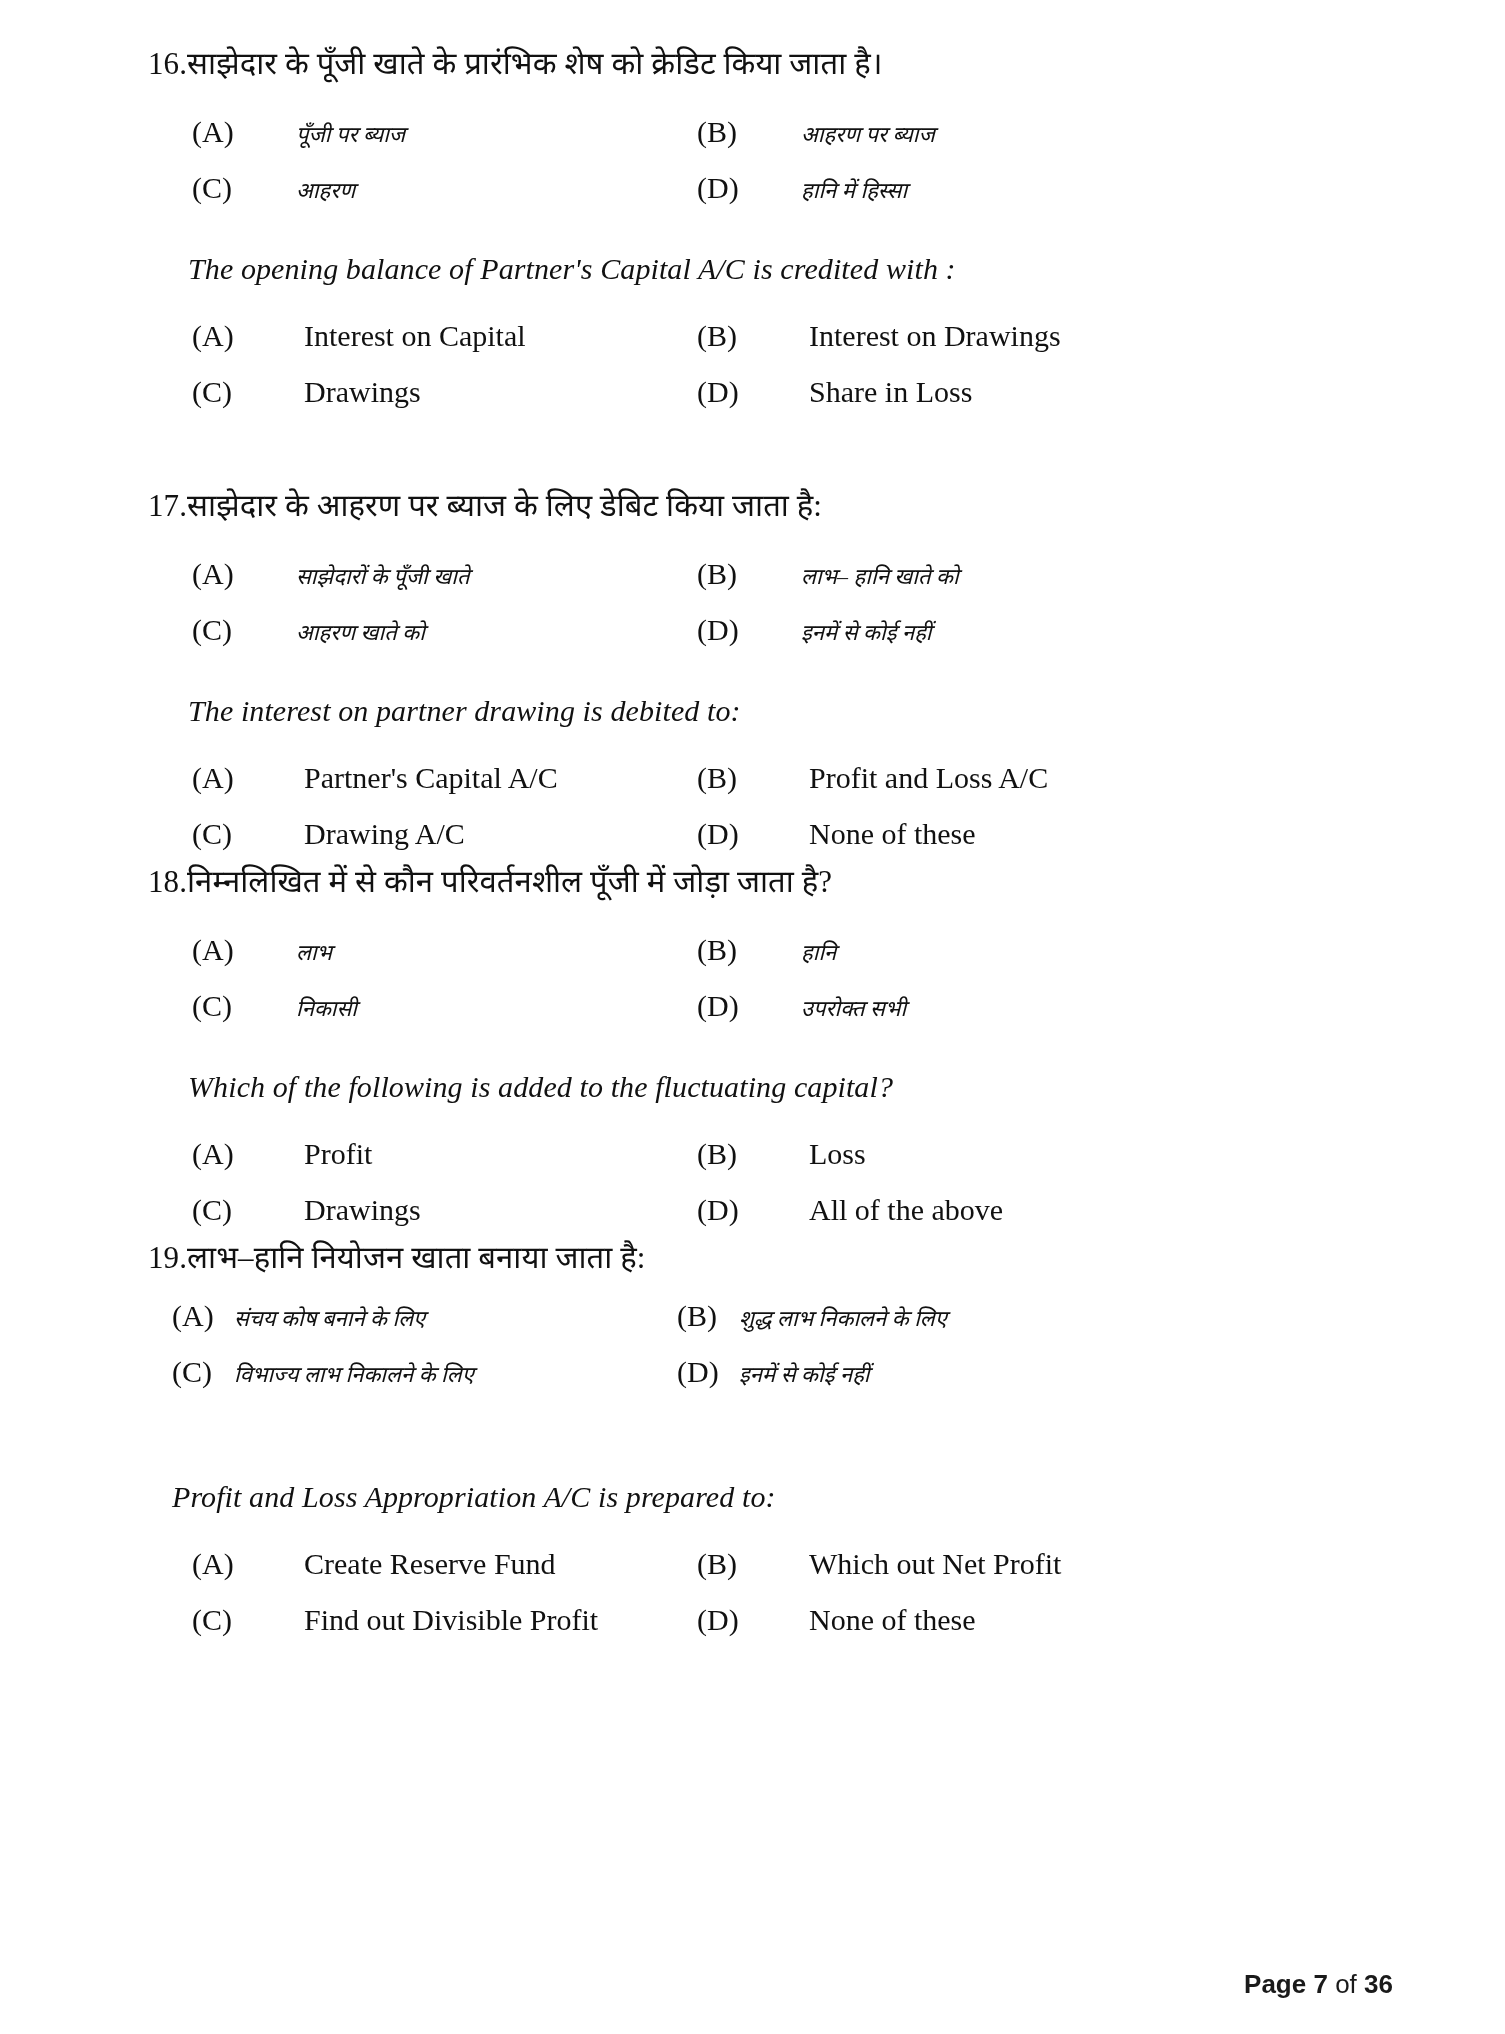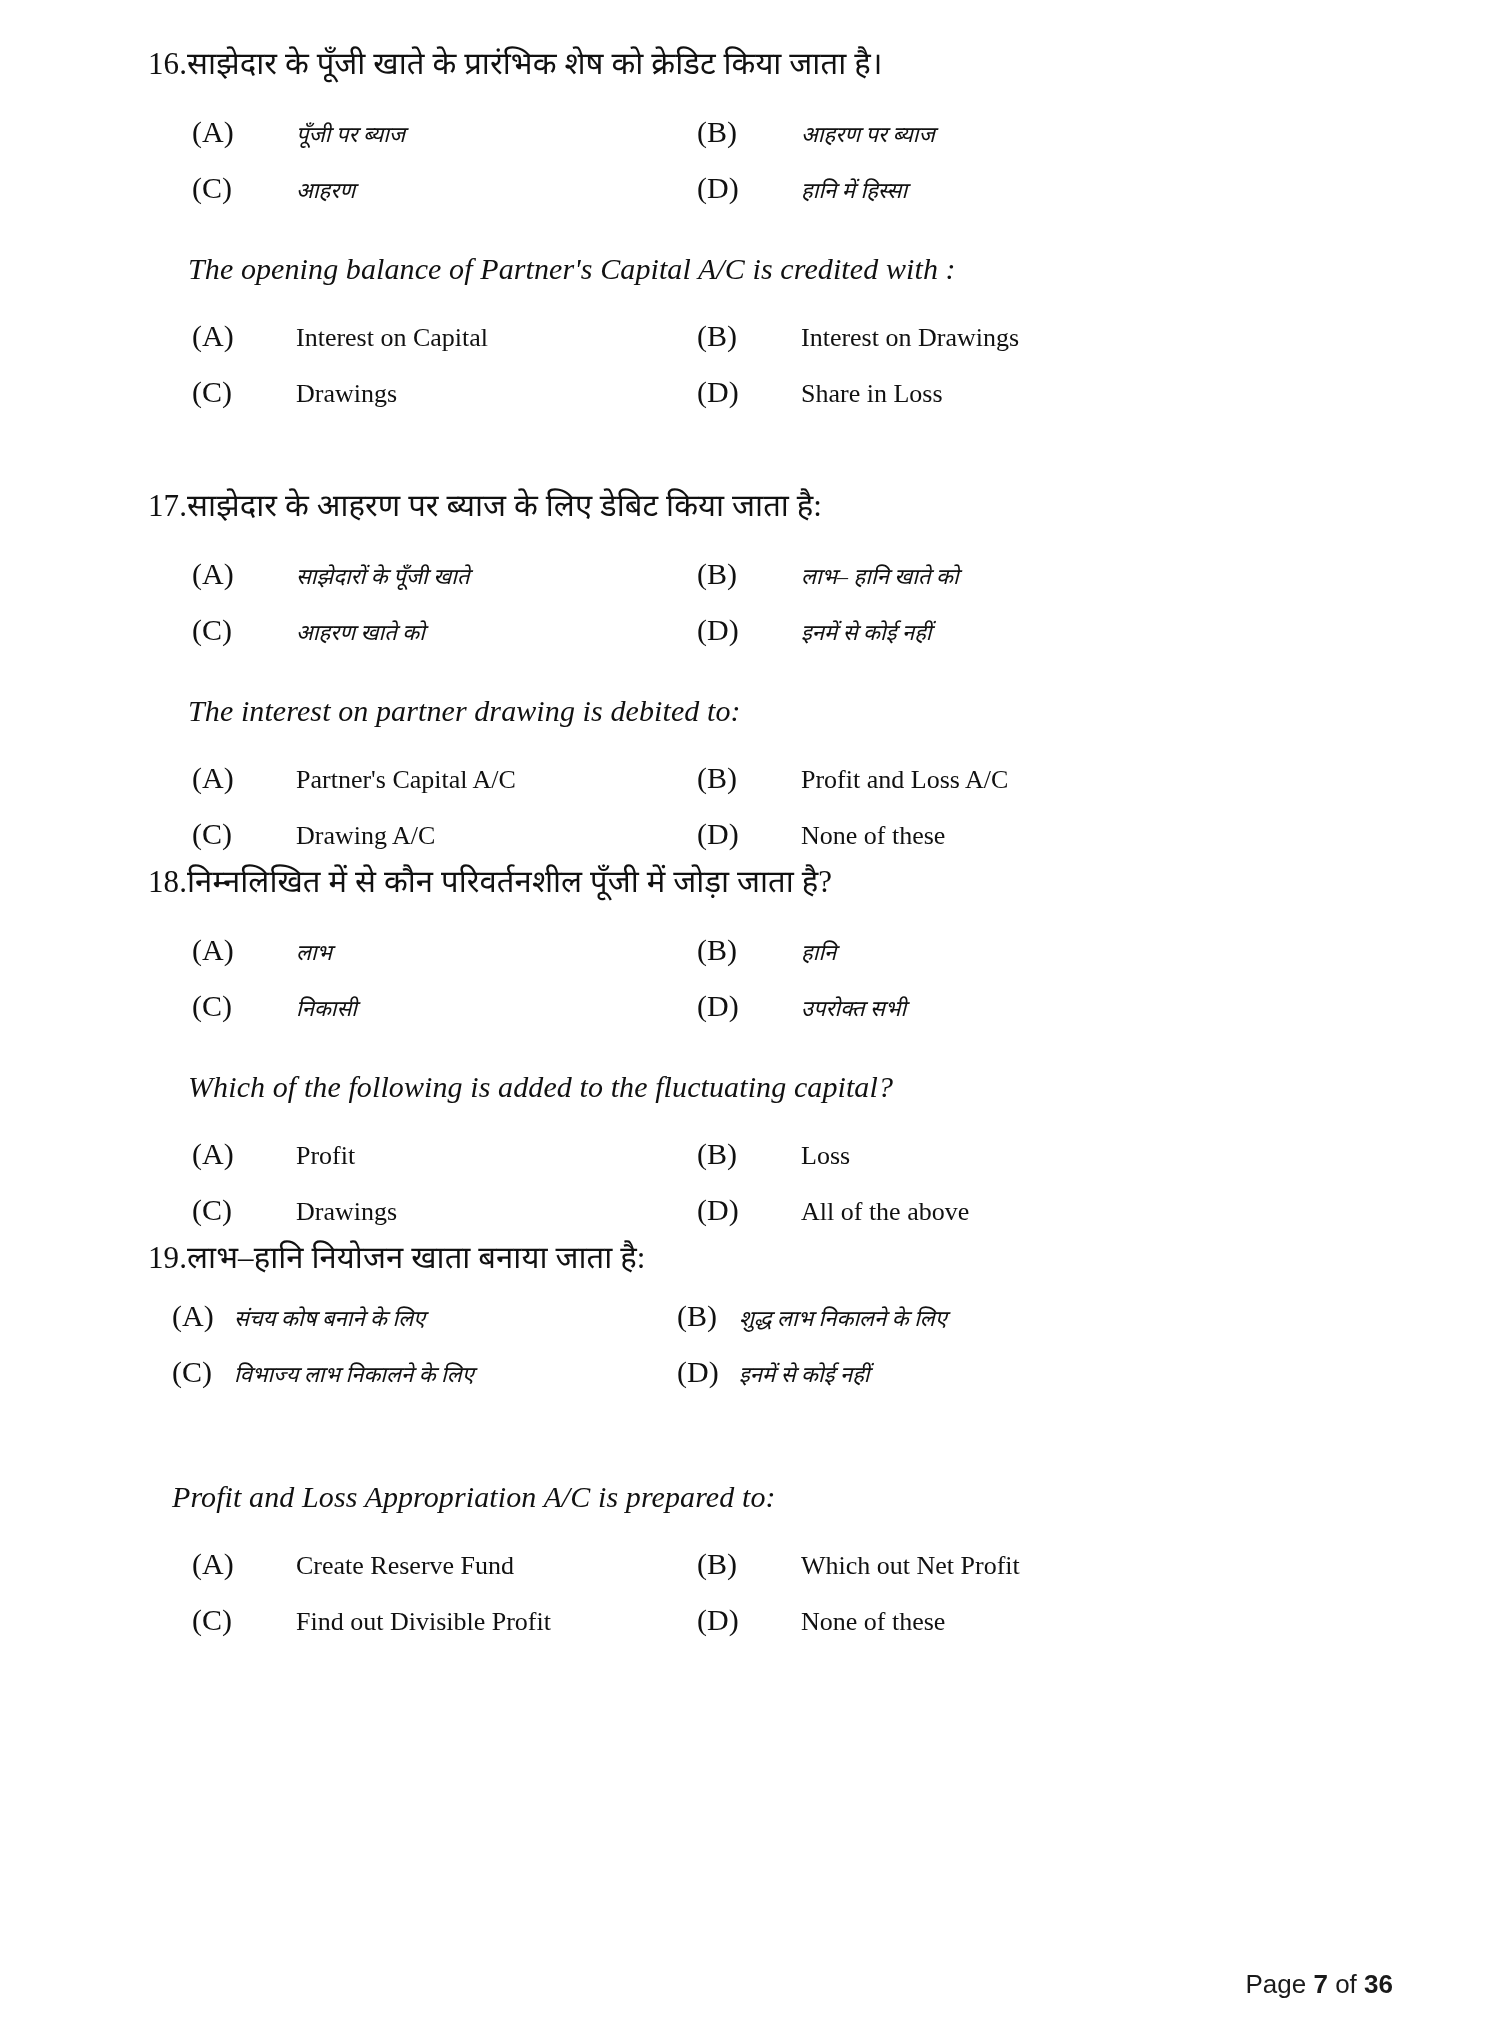--- a/index.html
+++ b/index.html
@@ -76,40 +76,41 @@
   
   .opts.indent-std   { margin-left: 44px; }
   .opts.indent-eng   { margin-left: 44px; }
   .opts.indent-wide  { margin-left: 24px; }
 
   .hindi-txt {
     font-size: 22px;
     font-style: italic;
   }
   .eng-txt {
-    font-size: 26px;
+    font-size: 30px;
+    margin-left: 8px;
   }
 
   
   .sp-xs { height: 10px; }
   .sp-s  { height: 20px; }
   .sp-m  { height: 34px; }
   .sp-xl { height: 66px; }
 
   
   .footer {
     position: absolute;
     right: 112px;
     bottom: 34px;
     font-size: 26px;
     font-family: "Liberation Sans", sans-serif;
     color: #1a1a1a;
     white-space: nowrap;
   }
-  .footer .lbl { font-weight: 400; }
+  .footer .lbl { font-weight: 700; }
   .footer .num { font-weight: 700; }
   .footer .of  { font-weight: 400; }
 </style>
 </head>
 <body>
 
 <div class="page">
 
   <div class="qblock">
     <div class="qstem hindi">16.साझेदार के पूँजी खाते के प्रारंभिक शेष को क्रेडिट किया जाता है।</div>

